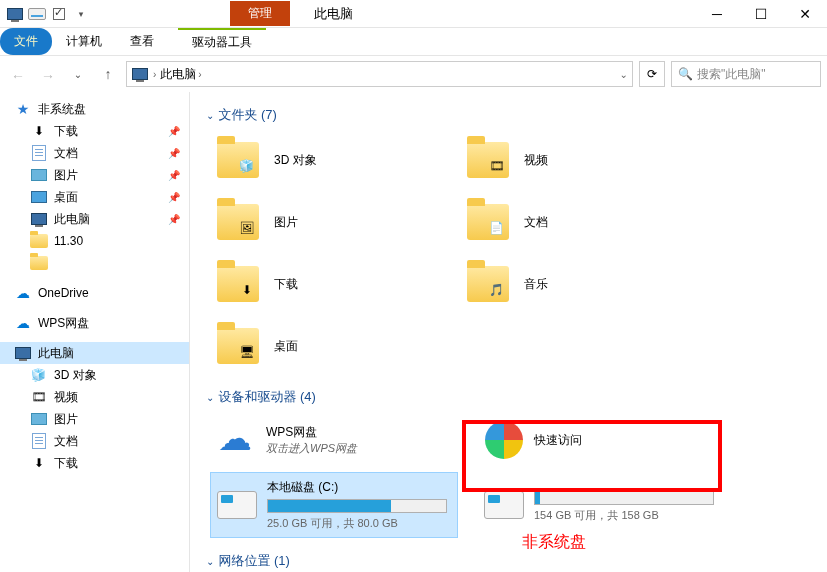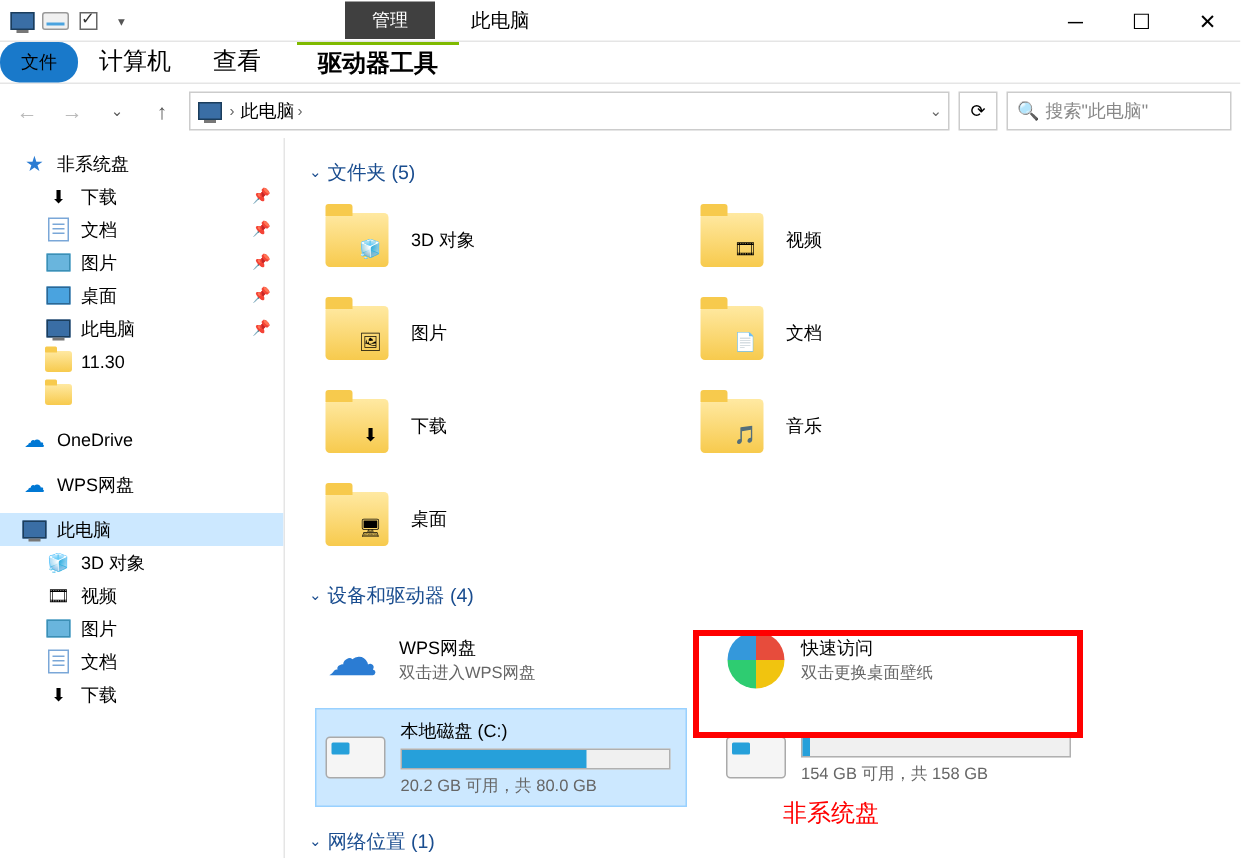--- a/index.html
+++ b/index.html
@@ -4,29 +4,29 @@
 <style>
 * { margin: 0; padding: 0; box-sizing: border-box; font-family: "Microsoft YaHei", "Segoe UI", sans-serif; }
 body { width: 827px; height: 572px; background: #fff; font-size: 12px; overflow: hidden; position: relative; }
 
 
 .titlebar { height: 28px; display: flex; align-items: center; border-bottom: 1px solid #e5e5e5; }
 .titlebar .qat { display: flex; align-items: center; gap: 4px; padding-left: 6px; }
 .qat-icon { width: 18px; height: 18px; display: flex; align-items: center; justify-content: center; }
 .qat-chk { width: 12px; height: 12px; border: 1px solid #666; position: relative; }
 .qat-chk::after { content: "✓"; position: absolute; top: -3px; left: 0; font-size: 11px; color: #333; }
-.titlebar .tab-manage { margin-left: 140px; background: #404040; color: #fff; padding: 4px 18px; font-size: 12px; }
+.titlebar .tab-manage { margin-left: 140px; background: #c2410c; color: #fff; padding: 4px 18px; font-size: 12px; }
 .titlebar .title-text { margin-left: 24px; font-size: 13px; }
 .win-controls { margin-left: auto; display: flex; }
 .win-btn { width: 44px; height: 28px; display: flex; align-items: center; justify-content: center; font-size: 14px; }
 
 
 .ribbon { height: 28px; display: flex; align-items: stretch; border-bottom: 1px solid #e5e5e5; }
-.ribbon-file { background: #1979ca; color: #000000; padding: 0 14px; display: flex; align-items: center; font-size: 12px; border-radius: 13px; }
-.ribbon-tab { padding: 0 14px; display: flex; align-items: center; font-size: 16px; }
+.ribbon-file { background: #1979ca; color: #fef9c3; padding: 0 14px; display: flex; align-items: center; font-size: 12px; border-radius: 13px; }
+.ribbon-tab { padding: 0 14px; display: flex; align-items: center; font-size: 12px; }
 .ribbon-tab.contextual { border-top: 2px solid #7fba00; }
 
 
 .addr-row { height: 36px; display: flex; align-items: center; gap: 6px; padding: 4px 6px; }
 .nav-btn { width: 24px; height: 24px; display: flex; align-items: center; justify-content: center; color: #555; font-size: 14px; }
 .nav-btn.disabled { color: #bbb; }
 .addr-box { flex: 1; height: 26px; border: 1px solid #ccc; display: flex; align-items: center; padding: 0 4px; gap: 4px; }
 .addr-part { display: flex; align-items: center; gap: 2px; }
 .addr-chevron { color: #666; font-size: 10px; }
 .refresh-btn { width: 26px; height: 26px; border: 1px solid #ccc; display: flex; align-items: center; justify-content: center; }
@@ -64,21 +64,21 @@
 .ico-drive::after { content: ""; position: absolute; left: 2px; right: 2px; bottom: 2px; height: 2px; background: #4aa3df; }
 
 
 .section-header { display: flex; align-items: center; gap: 4px; color: #1a4d8f; padding: 4px 16px; font-size: 13px; }
 .section-header .chev { font-size: 10px; }
 .grid { display: flex; flex-wrap: wrap; padding: 4px 8px 10px 20px; gap: 6px 20px; }
 .tile { width: 230px; display: flex; align-items: center; gap: 12px; padding: 4px; }
 .tile-icon { width: 48px; height: 48px; display: flex; align-items: center; justify-content: center; flex-shrink: 0; }
 .tile-text { display: flex; flex-direction: column; gap: 2px; }
 .tile-title { font-size: 12px; }
-.tile-sub { font-size: 11px; color: #666; }
+.tile-sub { font-size: 11px; color: #666; font-style: italic; }
 
 .drive-tile { width: 248px; display: flex; gap: 10px; padding: 6px; align-items: center; }
 .drive-tile.selected { background: #cce8ff; border: 1px solid #99d1ff; }
 .drive-icon { width: 40px; height: 40px; display: flex; align-items: center; justify-content: center; }
 .drive-body { flex: 1; }
 .drive-bar { width: 180px; height: 14px; border: 1px solid #b0b0b0; background: #f0f0f0; margin: 3px 0; position: relative; }
 .drive-fill { height: 100%; background: #26a0da; }
 .drive-info { font-size: 11px; color: #666; }
 
 .red-box { position: absolute; border: 4px solid #ff0000; pointer-events: none; }
@@ -120,21 +120,21 @@
     <div class="win-btn">─</div>
     <div class="win-btn">☐</div>
     <div class="win-btn">✕</div>
   </div>
 </div>
 
 <div class="ribbon">
   <div class="ribbon-file">文件</div>
   <div class="ribbon-tab">计算机</div>
   <div class="ribbon-tab">查看</div>
-  <div class="ribbon-tab contextual" style="margin-left:10px;font-weight:bold;">驱动器工具</div>
+  <div class="ribbon-tab contextual" style="margin-left:10px;">驱动器工具</div>
 </div>
 
 <div class="addr-row">
   <div class="nav-btn disabled">←</div>
   <div class="nav-btn disabled">→</div>
   <div class="nav-btn" style="font-size:10px;">⌄</div>
   <div class="nav-btn">↑</div>
   <div class="addr-box">
     <span class="ico">
         <span class="ico-pc"></span>
@@ -273,21 +273,21 @@
             <span class="ico">⬇</span>
             <span>下载</span>
           </span>
         </div>
     </div>
   </div>
 
   <div class="content">
     <div class="section-header">
       <span class="chev">⌄</span>
-      <span>文件夹 (5)</span>
+      <span>文件夹 (7)</span>
     </div>
     <div class="grid">
       <div class="tile">
           <div class="tile-icon">
             <div class="ico-folder-big">
               <span class="overlay">🧊</span>
             </div>
           </div>
           <div class="tile-text">
             <span class="tile-title">3D 对象</span>
@@ -368,33 +368,32 @@
             <div class="tile-title">WPS网盘</div>
             <div class="tile-sub">双击进入WPS网盘</div>
           </div>
       </div>
       <div class="drive-tile">
         <div class="drive-icon">
             <div class="ico-wallpaper"></div>
           </div>
         <div class="drive-body">
             <div class="tile-title">快速访问</div>
-            <div class="tile-sub">双击更换桌面壁纸</div>
           </div>
       </div>
       <div class="drive-tile selected">
         <div class="drive-icon">
             <div class="ico-big-drive"></div>
           </div>
         <div class="drive-body">
           <div class="tile-title">本地磁盘 (C:)</div>
           <div class="drive-bar">
               <div class="drive-fill" id="fill-c" style="width: 69%;"></div>
             </div>
-          <div class="drive-info">20.2 GB 可用，共 80.0 GB</div>
+          <div class="drive-info">25.0 GB 可用，共 80.0 GB</div>
         </div>
       </div>
       <div class="drive-tile">
         <div class="drive-icon">
             <div class="ico-big-drive"></div>
           </div>
         <div class="drive-body">
           <div class="drive-bar">
               <div class="drive-fill" id="fill-d" style="width: 3%;"></div>
             </div>

